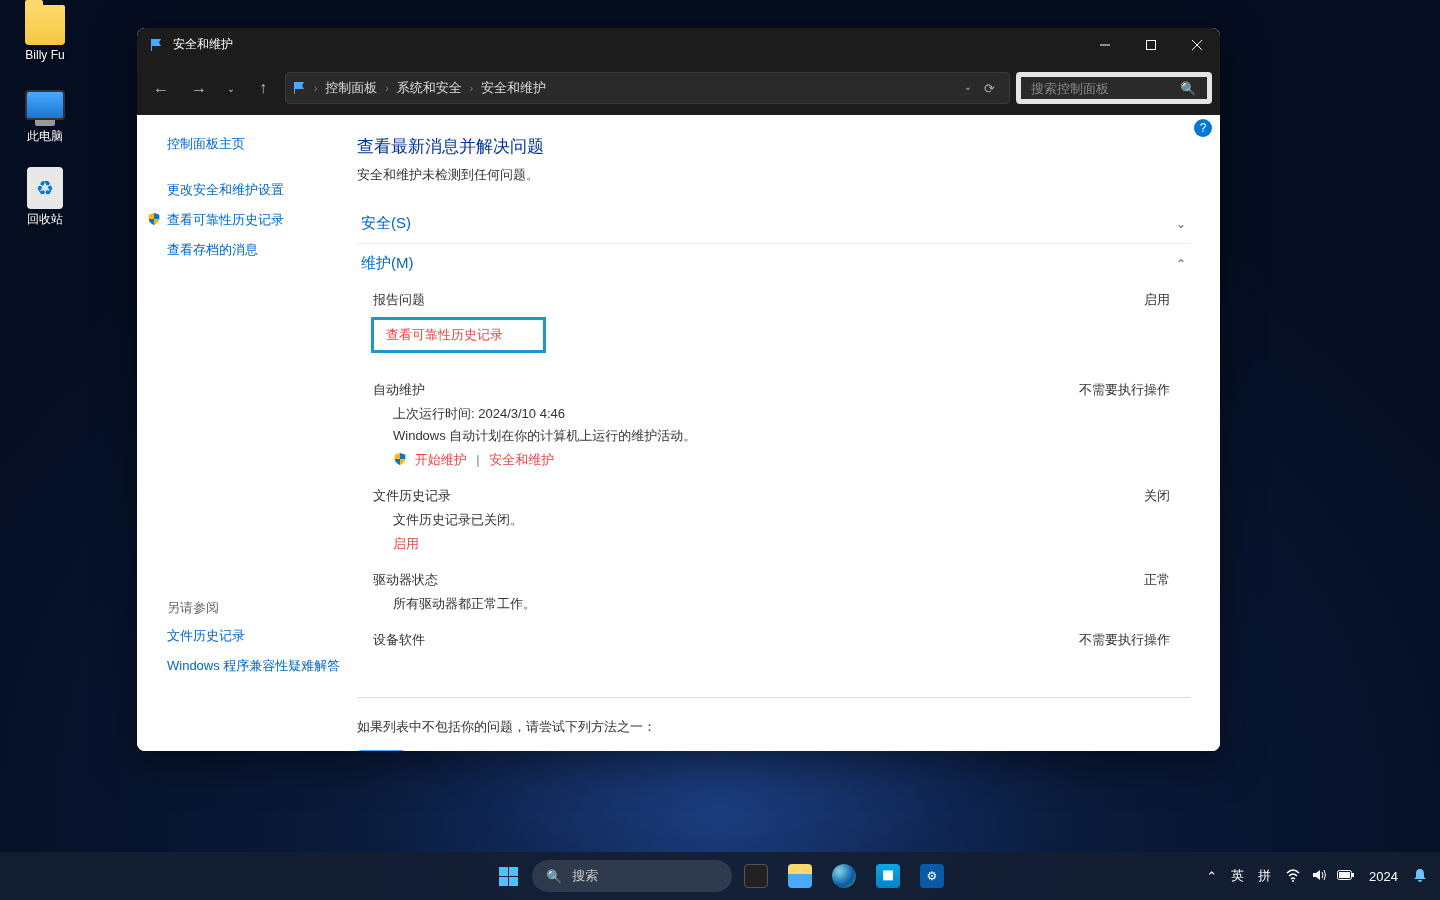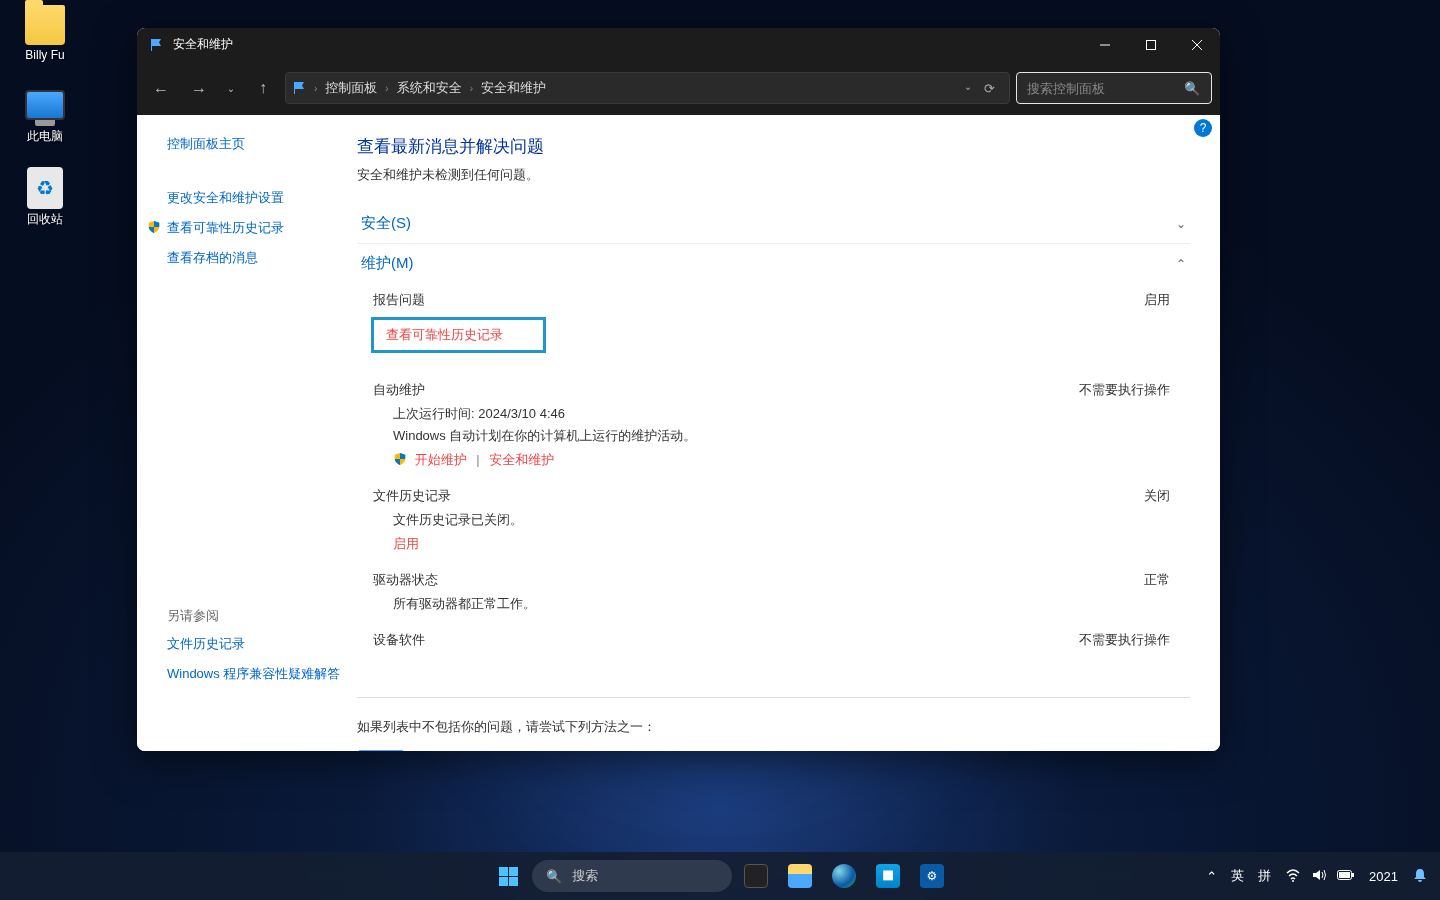--- a/index.html
+++ b/index.html
@@ -32,21 +32,21 @@
 .titlebar .ctrl { width: 46px; height: 33px; display: flex; align-items: center; justify-content: center; color: #fff; cursor: pointer; }
 
 
 .navbar { height: 54px; background: #1c1c1c; display: flex; align-items: center; padding: 0 8px; gap: 6px; }
 .nav-btn { width: 32px; height: 32px; display: flex; align-items: center; justify-content: center; color: #bbb; cursor: pointer; border-radius: 4px; }
 .address { flex: 1; height: 32px; background: #2a2a2a; border: 1px solid #3a3a3a; border-radius: 4px; display: flex; align-items: center; padding: 0 6px; color: #ddd; font-size: 13px; }
 .address .seg { padding: 0 6px; cursor: pointer; }
 .address .sep { color: #888; font-size: 10px; margin: 0 2px; }
 .address .flag-small { width: 16px; height: 16px; margin-right: 4px; }
 .addr-tail { margin-left: auto; display: flex; gap: 12px; padding-right: 8px; color: #aaa; }
-.searchbox { width: 196px; height: 32px; background: #2a2a2a; border: 1px solid #e5e5e5; border-radius: 4px; display: flex; align-items: center; padding: 0 10px; color: #888; font-size: 13px; }
+.searchbox { width: 196px; height: 32px; background: #2a2a2a; border: 5px solid #e5e5e5; border-radius: 4px; display: flex; align-items: center; padding: 0 10px; color: #888; font-size: 13px; }
 .searchbox input { background: transparent; border: none; outline: none; color: #ddd; width: 100%; font-size: 13px; }
 .searchbox input::placeholder { color: #888; }
 .search-icon { margin-left: auto; color: #888; }
 
 
 .content { flex: 1; display: flex; background: #fff; overflow: hidden; }
 .sidebar { width: 210px; padding: 20px 0 0 30px; }
 .sidebar a { display: block; color: #0066cc; font-size: 13px; margin-bottom: 12px; text-decoration: none; cursor: pointer; }
 .sidebar a.with-shield { position: relative; padding-left: 0; }
 .shield-small { display: inline-block; width: 14px; height: 14px; vertical-align: -2px; margin-right: 4px; position: absolute; left: -20px; top: 1px; }
@@ -172,21 +172,21 @@
     </div>
     <div class="searchbox">
       <input placeholder="搜索控制面板" style="">
       <span class="search-icon">🔍</span>
     </div>
   </div>
 
   <div class="content">
     <div class="sidebar">
       <a>控制面板主页</a>
-      <a style="margin-top:36px">更改安全和维护设置</a>
+      <a style="margin-top:28px">更改安全和维护设置</a>
       <a class="with-shield">
         <svg class="shield-small" viewBox="0 0 16 16">
             <path d="M8 1 L14 3 V8 C14 12 8 15 8 15 S2 12 2 8 V3 Z" fill="#ffb800"></path>
             <path d="M8 1 L14 3 V8 H8 Z" fill="#0078d4"></path>
             <path d="M8 8 V15 C8 15 2 12 2 8 H8 Z" fill="#0078d4"></path>
           </svg>
         <span>查看可靠性历史记录</span>
       </a>
       <a>查看存档的消息</a>
 
@@ -335,20 +335,20 @@
           </svg>
       </span>
       <span class="sys">
         <svg width="18" height="12" viewBox="0 0 18 12">
             <rect x="0.5" y="1.5" width="14" height="9" rx="2" fill="none" stroke="#fff"></rect>
             <rect x="2" y="3" width="11" height="6" fill="#fff"></rect>
             <rect x="15" y="4" width="2" height="4" fill="#fff"></rect>
           </svg>
       </span>
     </span>
-    <span class="sys">2021</span>
+    <span class="sys">2024</span>
     <span class="sys">
       <svg width="16" height="16" viewBox="0 0 16 16">
           <path fill="#6ec1ff" d="M8 2 C5 2 4 4 4 7 V10 L2 12 H14 L12 10 V7 C12 4 11 2 8 2 Z M6 13 A2 2 0 0 0 10 13 Z"></path>
         </svg>
     </span>
   </div>
 </div>
 
 </body></html>

